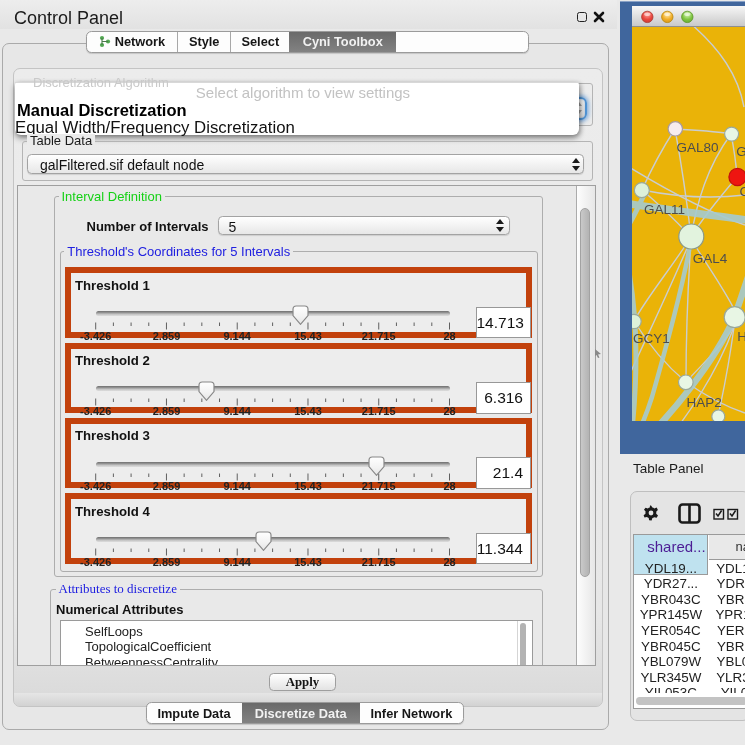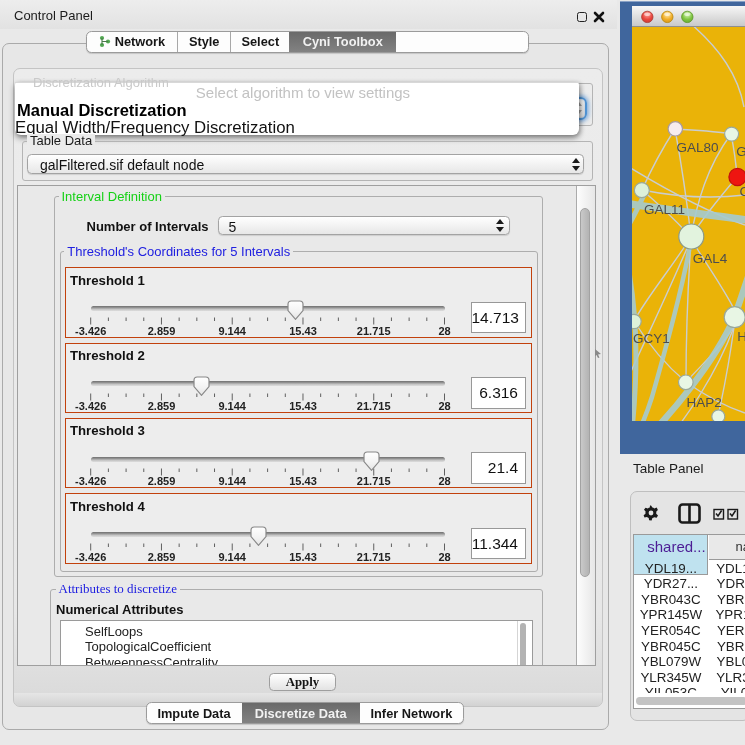--- a/index.html
+++ b/index.html
@@ -8,34 +8,34 @@
   .abs { position:absolute; }
   .grouprect { position:absolute; border:1px solid #b4b4b4; border-radius:3px; }
   .gtitle { position:absolute; font-size:13px; background:#e9e9e9; padding:0 3px; line-height:13px;text-align:right; }
   .cbox { position:absolute; border:1px solid #a3a3a3; border-radius:4.5px;
           background:linear-gradient(180deg,#ffffff 0%,#f4f4f4 45%,#e7e7e7 100%);
           box-shadow:0 1px 1px rgba(0,0,0,0.12); }
   .cbtext { position:absolute; font-size:14px; color:#111; white-space:nowrap;text-align:right; }
   .seg { display:flex; align-items:center; justify-content:center; font-size:12.8px; font-weight:bold; color:#161616; height:100%; }
   .segdark { background:linear-gradient(180deg,#6a6a6a,#828282); color:#f2f2f2; }
   .segsep { width:1px; background:#a8a8a8; height:100%; }
-  .tbox { position:absolute; left:65px; width:467px; height:70.6px; background:#ededed; border:1px solid #c2410c; }
+  .tbox { position:absolute; left:65px; width:467px; height:70.6px; background:#ededed; border:6px solid #c2410c; }
   .ttitle { position:absolute; left:4px; top:4.5px; font-weight:bold; font-size:13.2px; color:#111; }
   .track { position:absolute; left:25px; top:37.8px; width:353.5px; height:5px; border-radius:2.5px;
            background:linear-gradient(180deg,#6f6f6f 0%,#909090 30%,#c4c4c4 65%,#dedede 100%); }
   .tfield { position:absolute; left:404.5px; top:33.5px; width:55.5px; height:31.8px; background:#fff;
             border:1px solid #989898; font-size:15.5px; color:#111; text-align:right;
             line-height:29.5px; padding-right:7px; }
   .ticklbl { position:absolute; top:56.5px; font-size:11px; font-weight:bold; color:#222; transform:translateX(-50%); }
 </style>
 </head>
 <body>
 
 <div class="abs" style="left:0; top:0; width:617px; height:29px; background:linear-gradient(180deg,#ededed,#e2e2e2);"></div>
-<div class="abs" style="left:14px; top:7.5px; font-size:13px; color:#1b1b1b;">Control Panel</div>
+<div class="abs" style="left:14px; top:7.5px; font-size:18px; color:#1b1b1b;">Control Panel</div>
 <div class="abs" style="left:576.5px; top:11.5px; width:10.5px; height:10px; border:1.7px solid #222; border-radius:2.5px;"></div>
 <svg class="abs" style="left:593px; top:10.5px;" width="12" height="12" viewBox="0 0 12 12">
   <path d="M2,2 L10,10 M10,2 L2,10" stroke="#111" stroke-width="2.6" stroke-linecap="round"></path>
 </svg>
 
 <div class="abs" style="left:2px; top:43px; width:607px; height:687px; background:#e7e7e7; border:1px solid #aaaaaa; border-radius:7px;"></div>
 <div class="abs" style="left:13px; top:68px; width:590px; height:639px; background:linear-gradient(180deg,#ececec 0%,#e7e7e7 85%,#d9d9d9 100%); border:1px solid #c4c4c4; border-radius:7px;"></div>
 
 <div class="abs" style="left:85.8px; top:30.5px; width:443.2px; height:22.5px; background:#fdfdfd; border:1px solid #9b9b9b; border-radius:5.5px; display:flex; overflow:hidden; box-shadow:0 1px 1px rgba(0,0,0,0.15);">
   <div class="seg" style="width:90.3px;"><svg width="12" height="13" viewBox="0 0 12 13" style="margin-right:4px;">

